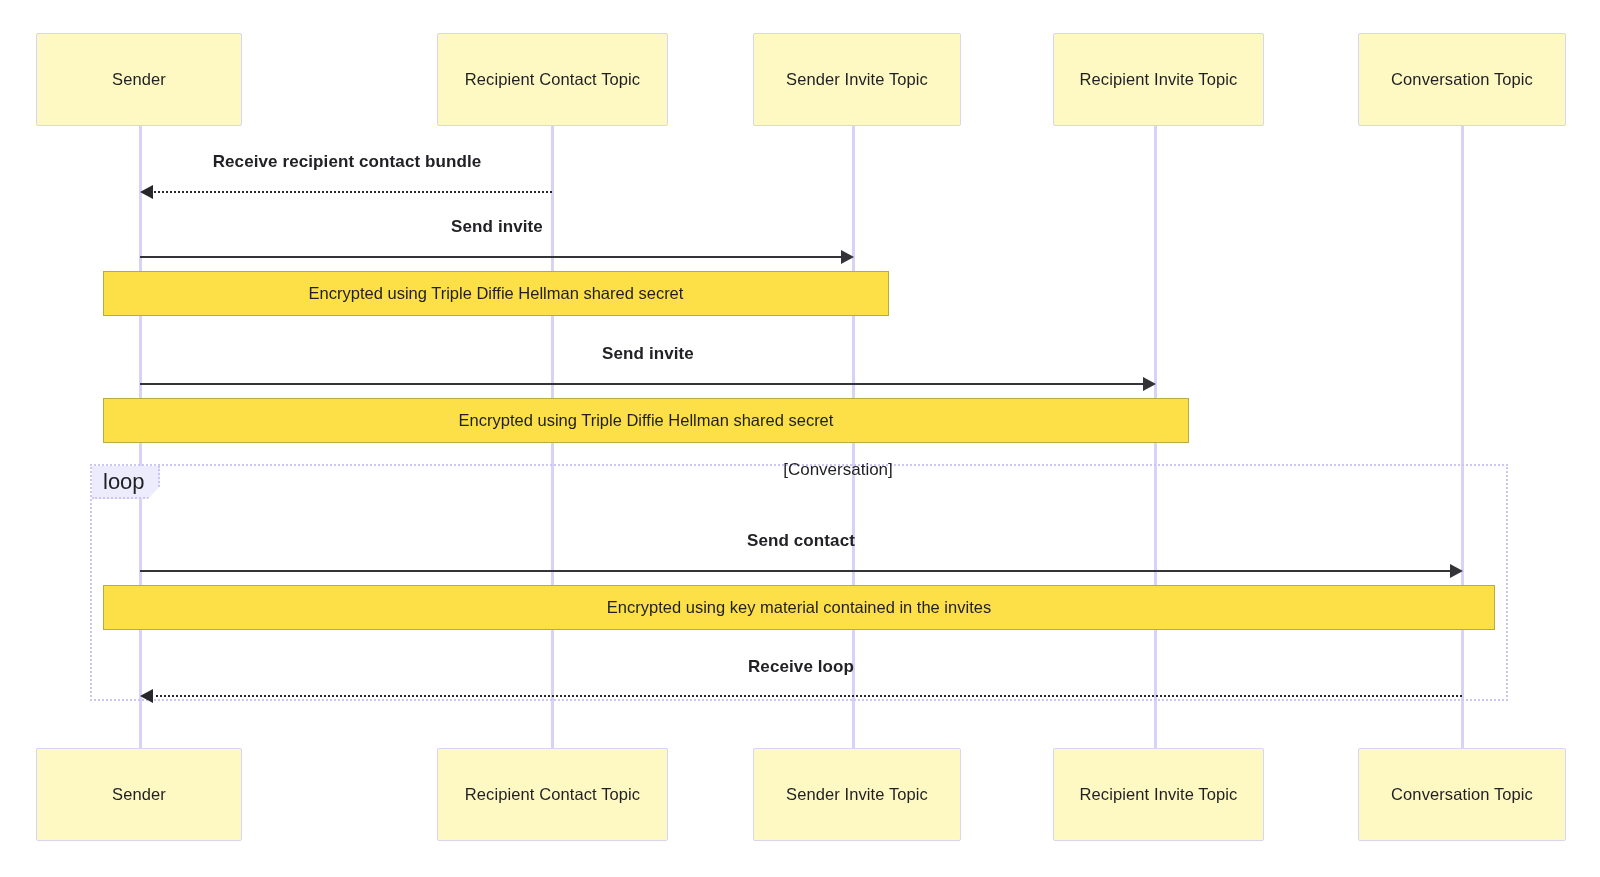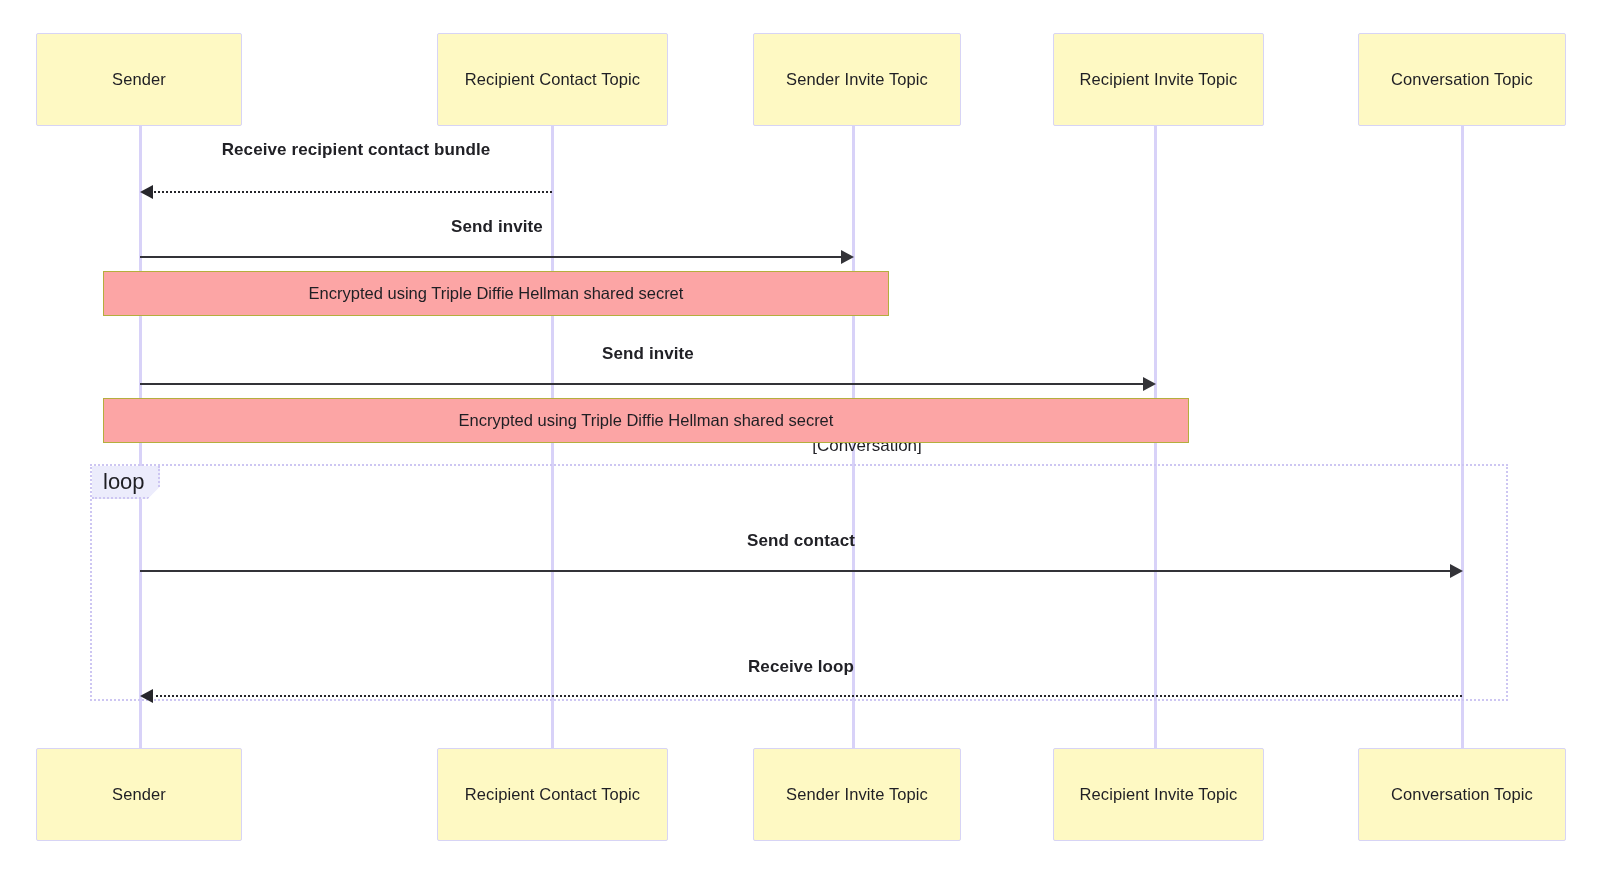--- a/index.html
+++ b/index.html
@@ -83,21 +83,21 @@
     color: #212126;
     white-space: nowrap;
     transform: translateX(-50%);
     letter-spacing: 0.1px;
   }
 
   
   .note {
     position: absolute;
     box-sizing: border-box;
-    background: #fca5a5;
+    background: #fde047;
     border: 1.5px solid #b4ae3d;
     display: flex;
     align-items: center;
     justify-content: center;
     color: #1f1f24;
     font-size: 16.5px;
     font-weight: 400;
     text-align: left;
     padding: 0 8px;
   }
@@ -137,26 +137,26 @@
 <body>
 
 <div id="diagram">
     <div class="lifeline" style="left: 139px; top: 126px; height: 622px;"></div>
     <div class="lifeline" style="left: 551px; top: 126px; height: 622px;"></div>
     <div class="lifeline" style="left: 852px; top: 126px; height: 622px;"></div>
     <div class="lifeline" style="left: 1154px; top: 126px; height: 622px;"></div>
     <div class="lifeline" style="left: 1461px; top: 126px; height: 622px;"></div>
     <div class="frag" style="left: 90px; top: 464px; width: 1418px; height: 237px;"></div>
     <div class="frag-tag" style="left: 92px; top: 466px; width: 68px; height: 33px;">loop</div>
-    <div class="frag-cond" style="left: 838px; top: 436px; margin-left: 29px;">[Conversation]</div>
+    <div class="frag-cond" style="left: 838px; top: 460px;">[Conversation]</div>
     <div class="msg dashed" style="left: 140px; top: 191px; width: 412px;">
       <div class="line" style="left: 11px; width: 401px;"></div>
       <div class="head left" style="left: 0px;"></div>
     </div>
-    <div class="msg-label" style="left: 347px; top: 140px; margin-left: 9px;">Receive recipient contact bundle</div>
+    <div class="msg-label" style="left: 347px; top: 152px;">Receive recipient contact bundle</div>
     <div class="msg" style="left: 140px; top: 256px; width: 713px;">
       <div class="line" style="left: 0px; width: 703px;"></div>
       <div class="head right" style="left: 701px;"></div>
     </div>
     <div class="msg-label" style="left: 497px; top: 217px;">Send invite</div>
     <div class="msg" style="left: 140px; top: 383px; width: 1015px;">
       <div class="line" style="left: 0px; width: 1005px;"></div>
       <div class="head right" style="left: 1003px;"></div>
     </div>
     <div class="msg-label" style="left: 648px; top: 344px;">Send invite</div>
@@ -165,20 +165,21 @@
       <div class="head right" style="left: 1310px;"></div>
     </div>
     <div class="msg-label" style="left: 801px; top: 531px;">Send contact</div>
     <div class="msg dashed" style="left: 140px; top: 695px; width: 1322px;">
       <div class="line" style="left: 11px; width: 1311px;"></div>
       <div class="head left" style="left: 0px;"></div>
     </div>
     <div class="msg-label" style="left: 801px; top: 657px;">Receive loop</div>
     <div class="note" style="left: 103px; top: 271px; width: 786px; height: 45px;">Encrypted using Triple Diffie Hellman shared secret</div>
     <div class="note" style="left: 103px; top: 398px; width: 1086px; height: 45px;">Encrypted using Triple Diffie Hellman shared secret</div>
+    <div class="note" style="left: 103px; top: 585px; width: 1392px; height: 45px;">Encrypted using key material contained in the invites</div>
     <div class="actor-box" style="left: 36px; top: 33px; width: 206px; height: 93px;">
       <span>Sender</span>
     </div>
     <div class="actor-box" style="left: 437px; top: 33px; width: 231px; height: 93px;">
       <span>Recipient Contact Topic</span>
     </div>
     <div class="actor-box" style="left: 753px; top: 33px; width: 208px; height: 93px;">
       <span>Sender Invite Topic</span>
     </div>
     <div class="actor-box" style="left: 1053px; top: 33px; width: 211px; height: 93px;">

